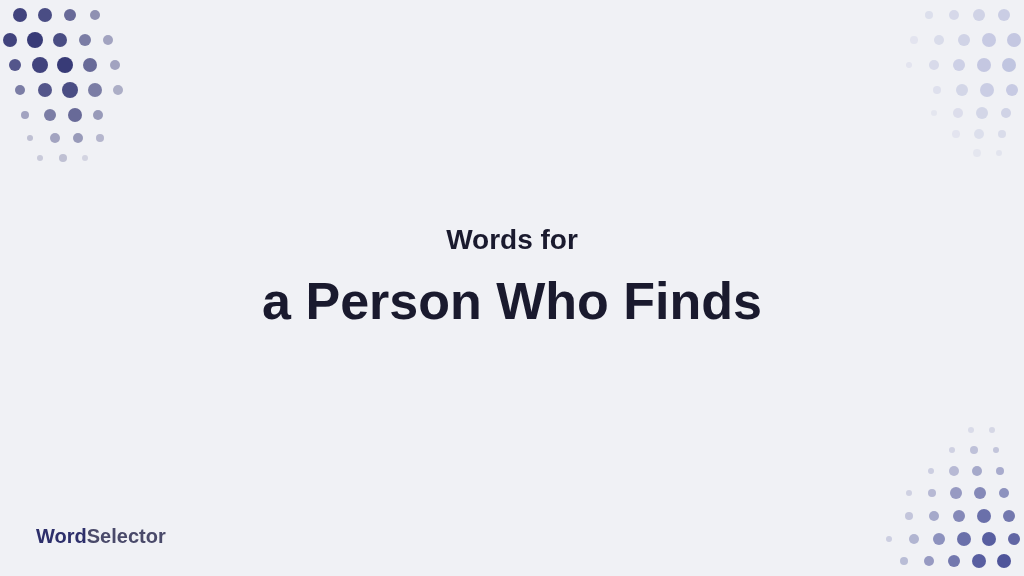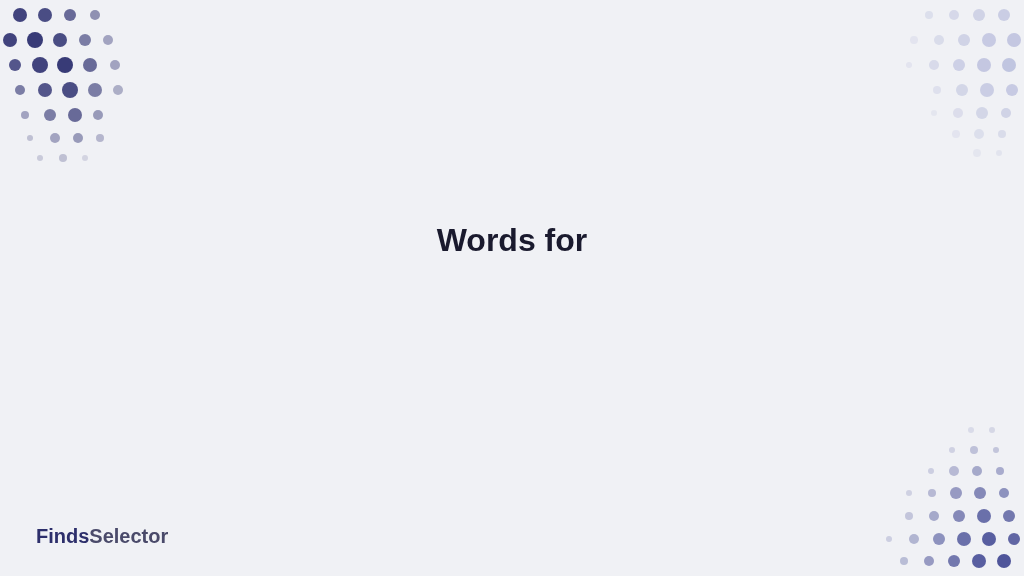--- a/index.html
+++ b/index.html
@@ -27,21 +27,21 @@
     }
 
     .content {
       text-align: center;
       position: relative;
       z-index: 2;
       margin-bottom: 20px;
     }
 
     .subtitle {
-      font-size: 32px;
+      font-size: 28px;
       font-weight: 700;
       color: #1a1a2e;
       margin-bottom: 16px;
     }
 
     .main-title {
       font-size: 52px;
       font-weight: 800;
       color: #1a1a2e;
       line-height: 1.15;
@@ -206,21 +206,21 @@
     <circle cx="170" cy="54" r="4" fill="#3d4490" opacity="0.28"></circle>
     <circle cx="148" cy="54" r="3" fill="#3d4490" opacity="0.18"></circle>
 
     <circle cx="188" cy="34" r="3" fill="#3d4490" opacity="0.15"></circle>
     <circle cx="167" cy="34" r="3" fill="#3d4490" opacity="0.12"></circle>
   </svg>
 
   <div class="content">
     <p class="subtitle">Words for</p>
     <h1 class="main-title">
-      <br>
+      <span>a Person Who Finds</span><br>
     </h1>
   </div>
 
   <div class="logo">
-    <span class="logo-word">Finds</span><span class="logo-selector">Selector</span>
+    <span class="logo-word">Word</span><span class="logo-selector">Selector</span>
   </div>
 
 </div>
 
 </body></html>

